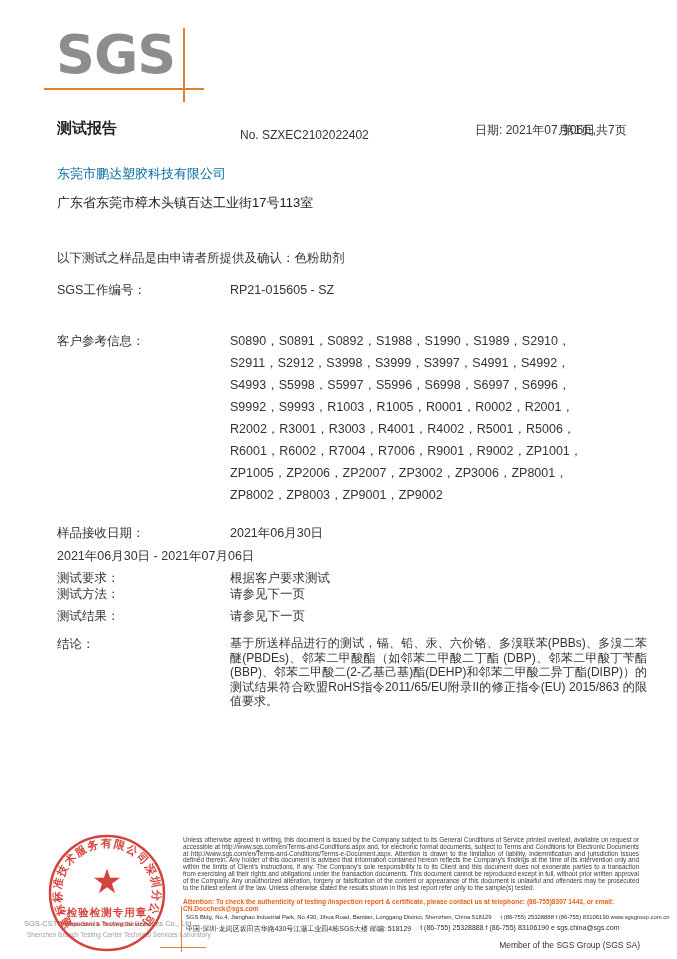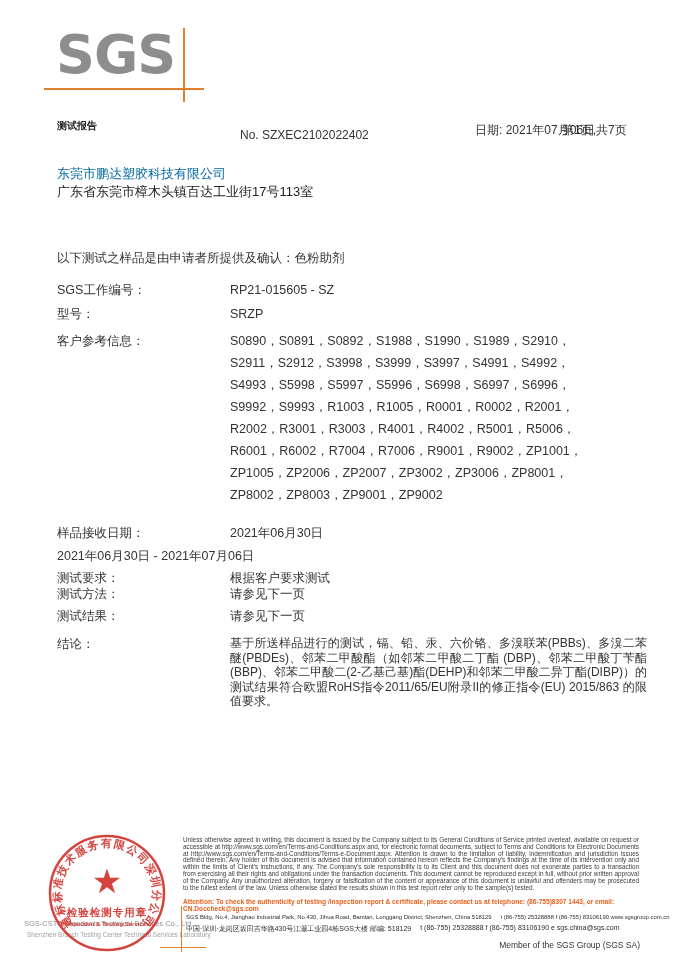--- a/index.html
+++ b/index.html
@@ -9,27 +9,27 @@
   }
   *{margin:0;padding:0;box-sizing:border-box;}
   body{background:#e9e9e9;font-family:"Liberation Sans","DejaVu Sans",sans-serif;}
   .page{position:relative;width:677px;height:959px;background:#ffffff;margin:0 auto;overflow:hidden;color:#333;}
 
   
   .logo-text{position:absolute;left:56px;top:28px;font-size:54px;line-height:54px;font-weight:bold;color:var(--logo-gray);letter-spacing:-1px;font-family:"DejaVu Sans",sans-serif;}
   .logo-vline{position:absolute;left:183px;top:28px;width:2px;height:74px;background:var(--sgs-orange);}
   .logo-hline{position:absolute;left:44px;top:88px;width:160px;height:2px;background:var(--sgs-orange);}
 
-  .doc-title{position:absolute;left:57px;top:119px;font-size:10px;font-weight:bold;color:#222;}
+  .doc-title{position:absolute;left:57px;top:119px;font-size:15px;font-weight:bold;color:#222;}
   .report-no{position:absolute;left:240px;top:128px;font-size:12px;}
   .report-date{position:absolute;left:441px;top:122px;font-size:12px;margin-left:34px;}
   .page-info{position:absolute;left:562px;top:122px;font-size:12px;}
 
   .applicant-name{position:absolute;left:57px;top:165px;font-size:13px;color:#0369a1;}
-  .applicant-address{position:absolute;left:57px;top:183px;font-size:13px;color:#222;}
+  .applicant-address{position:absolute;left:57px;top:194px;font-size:13px;color:#222;}
 
   .sample-note{position:absolute;left:57px;top:250px;font-size:12.5px;}
 
   .frow{position:absolute;left:57px;right:30px;display:flex;font-size:12.5px;line-height:16px;margin-top:8px;}
   .flabel{width:173px;flex:none;}
   .fvalue{flex:1;}
   .frow-ref .flabel{line-height:22px;}
   .refline{line-height:22px;white-space:nowrap;}
   .conclusion-text{font-size:12px;line-height:14.5px;text-align:justify;}
 
@@ -70,24 +70,20 @@
   <div class="applicant-name">东莞市鹏达塑胶科技有限公司</div>
   <div class="applicant-address">广东省东莞市樟木头镇百达工业街17号113室</div>
 
   <div class="sample-note">以下测试之样品是由申请者所提供及确认：色粉助剂</div>
 
   <div class="frow" style="top:274px">
     <span class="flabel">SGS工作编号：</span>
     <span class="fvalue">RP21-015605 - SZ</span>
   </div>
 
-  <div class="frow" style="top:298px">
-    <span class="flabel">型号：</span>
-    <span class="fvalue">SRZP</span>
-  </div>
 
   <div class="frow frow-ref" style="top:322px">
     <span class="flabel">客户参考信息：</span>
     <div class="fvalue">
       <div class="refline">S0890，S0891，S0892，S1988，S1990，S1989，S2910，</div>
       <div class="refline">S2911，S2912，S3998，S3999，S3997，S4991，S4992，</div>
       <div class="refline">S4993，S5998，S5997，S5996，S6998，S6997，S6996，</div>
       <div class="refline">S9992，S9993，R1003，R1005，R0001，R0002，R2001，</div>
       <div class="refline">R2002，R3001，R3003，R4001，R4002，R5001，R5006，</div>
       <div class="refline">R6001，R6002，R7004，R7006，R9001，R9002，ZP1001，</div>

